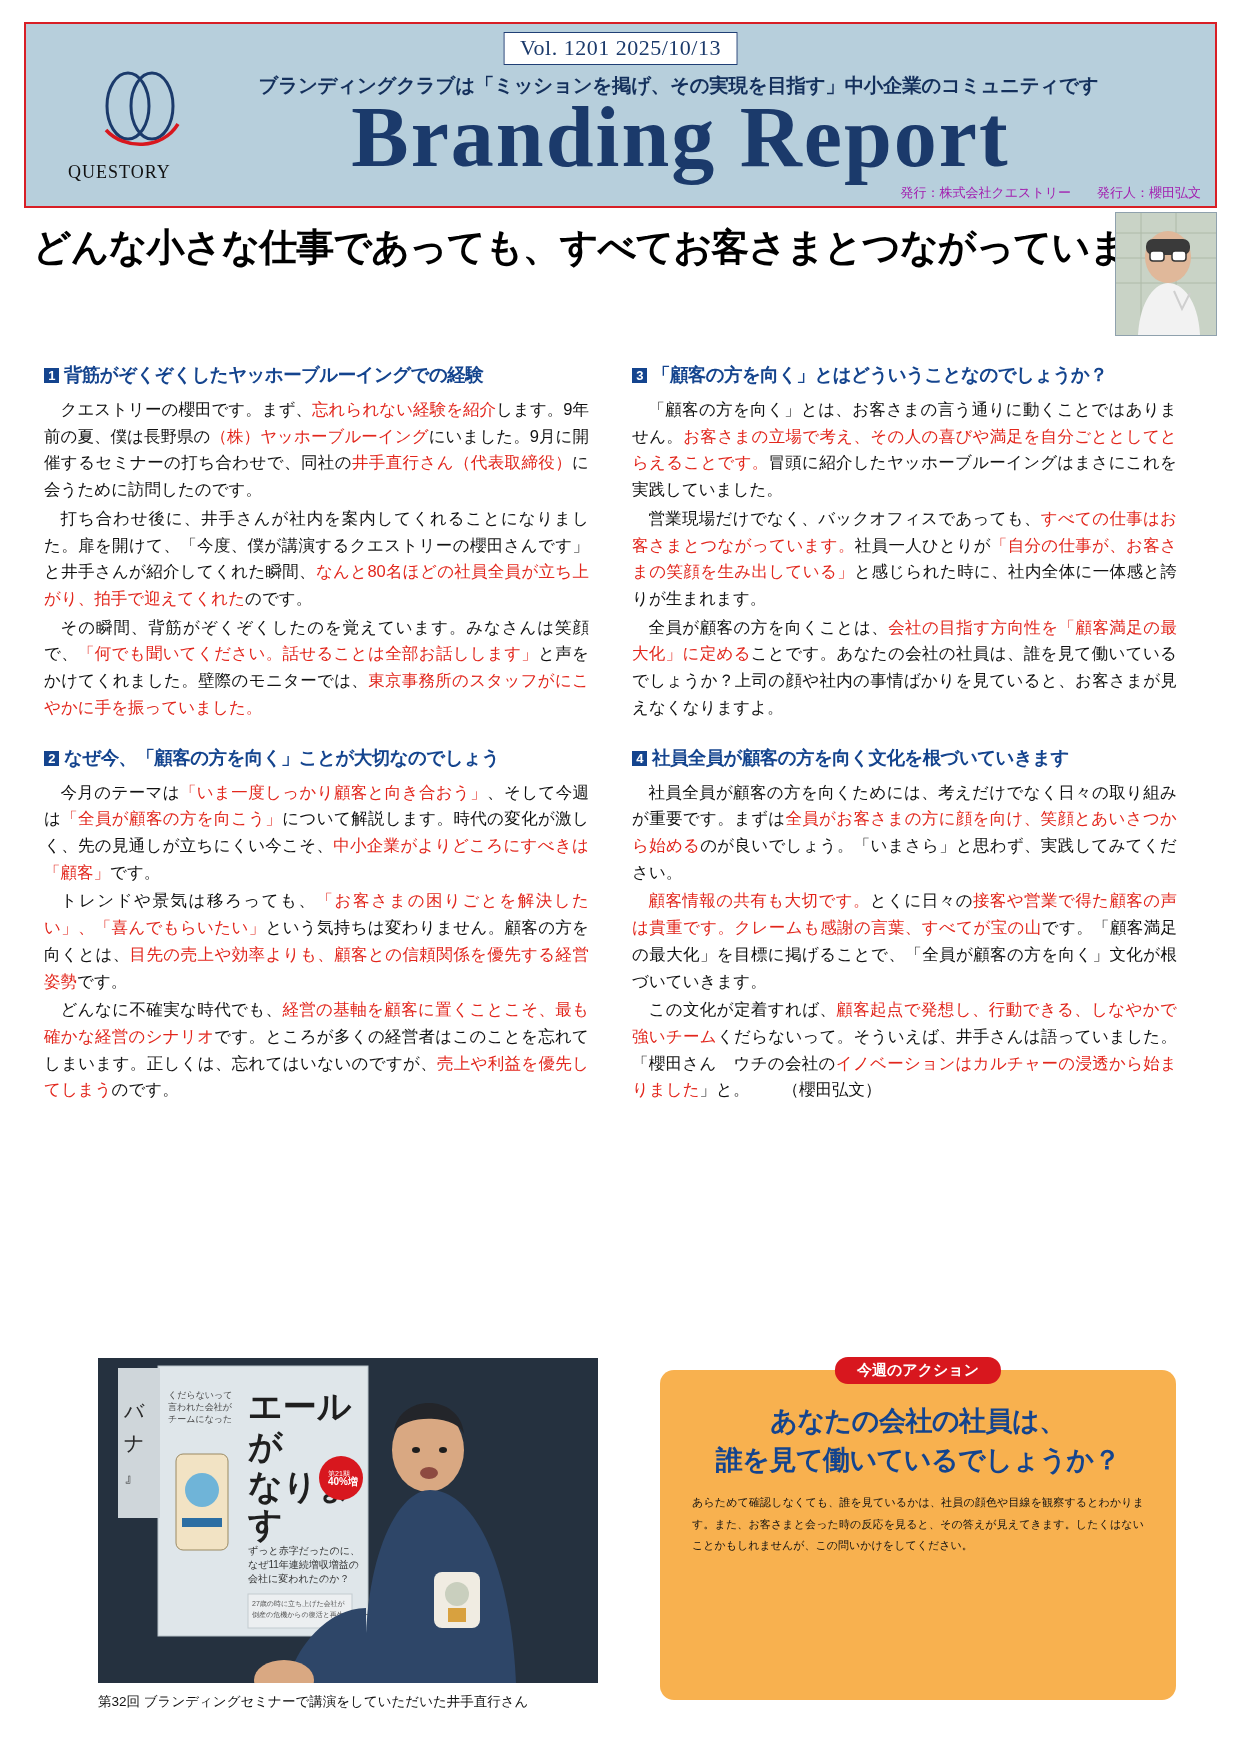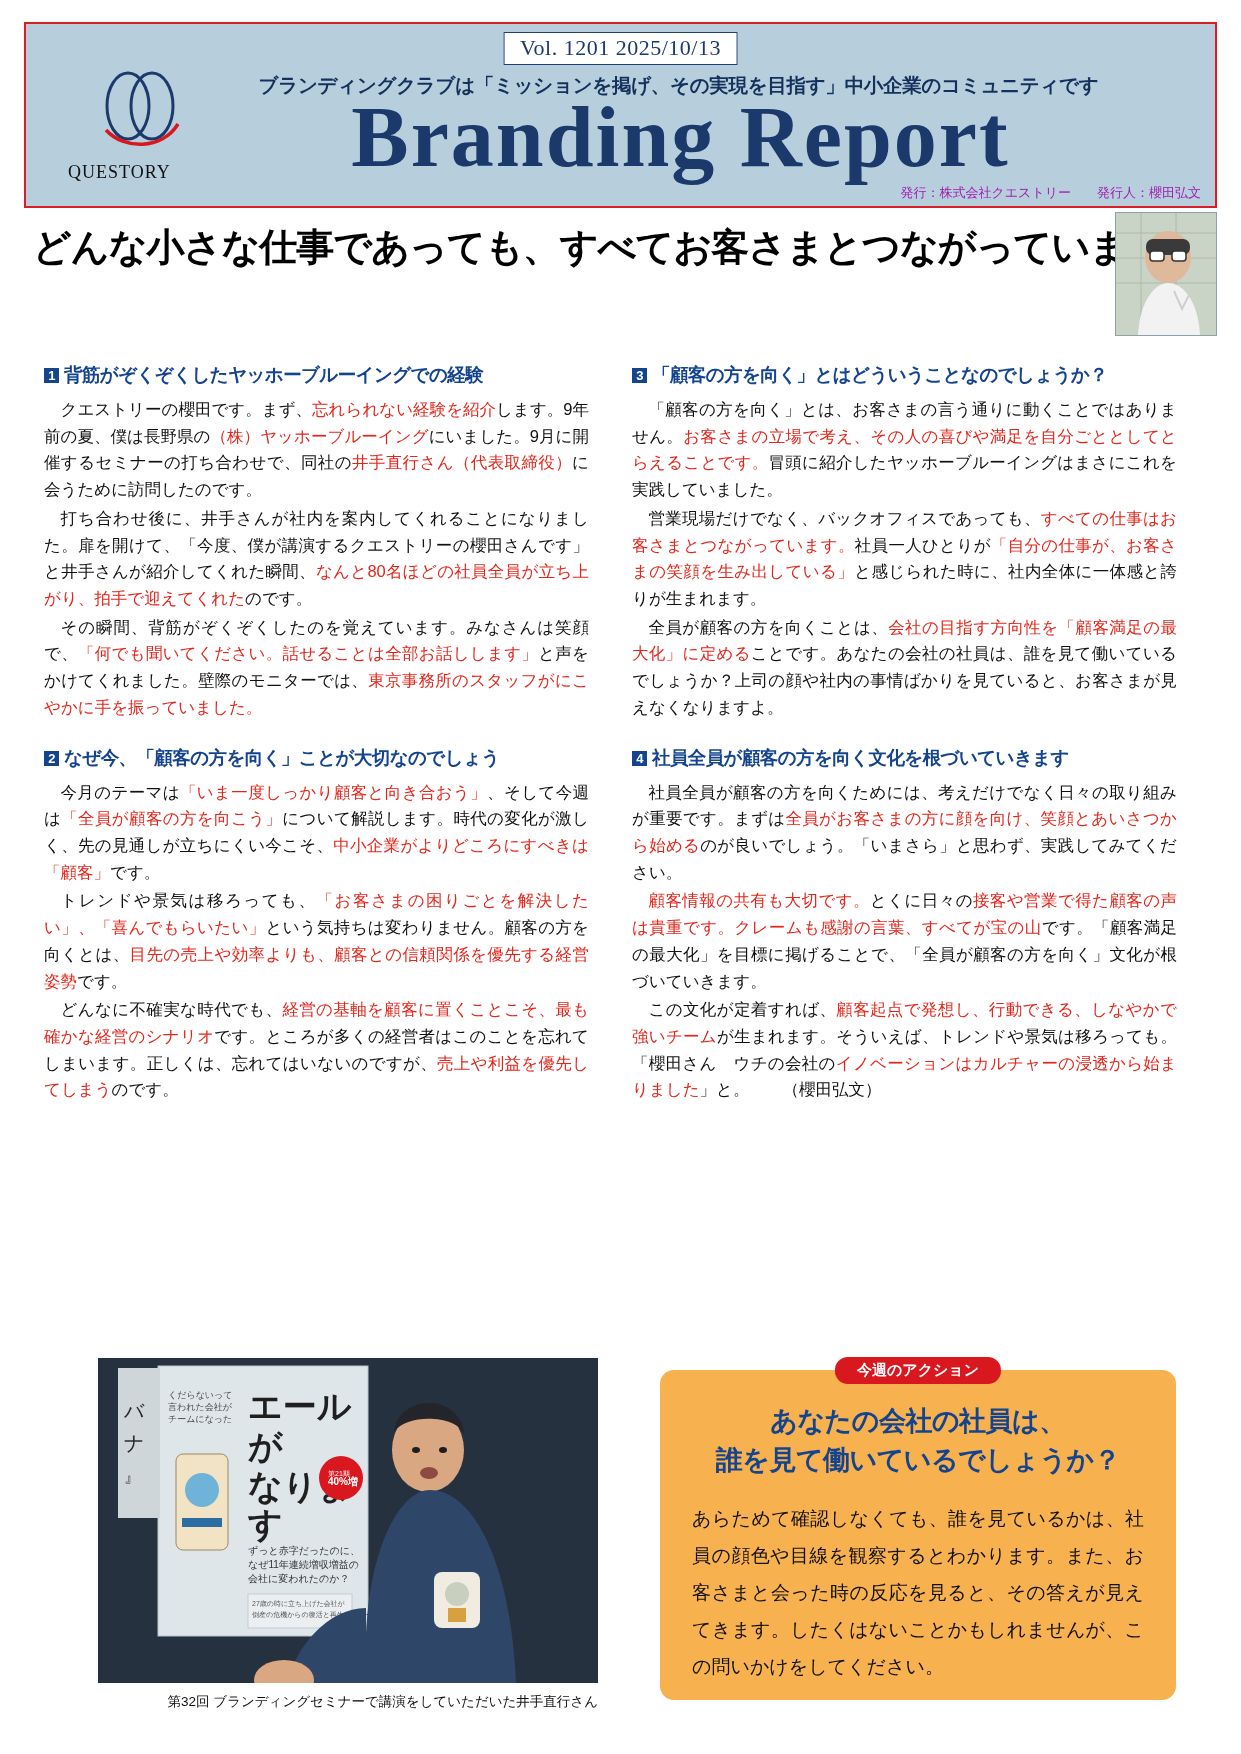--- a/index.html
+++ b/index.html
@@ -186,21 +186,21 @@
   }
   .photo {
     width: 500px;
     height: 325px;
     position: relative;
     overflow: hidden;
     background: #243041;
   }
   .photo-caption {
     margin-top: 10px;
-    text-align: right;
+    text-align: left;
     font-size: 13.5px;
     color: #111;
   }
 
   
   .action-box {
     position: absolute;
     left: 660px;
     top: 1370px;
     width: 516px;
@@ -226,22 +226,22 @@
   .action-title {
     text-align: center;
     color: #14448e;
     font-weight: bold;
     font-size: 27px;
     line-height: 1.45;
     letter-spacing: -0.5px;
     margin-top: 6px;
   }
   .action-body {
-    margin-top: 20px;
-    font-size: 19px;
+    margin-top: 12px;
+    font-size: 11px;
     line-height: 1.95;
     color: #111;
     padding: 0 10px;
     text-align: justify;
     text-justify: inter-ideograph;
   }
 </style>
 </head>
 <body>
 
@@ -350,21 +350,21 @@
 
     <p class="para">
       <span>社員全員が顧客の方を向くためには、考えだけでなく日々の取り組みが重要です。まずは</span><span class="r">全員がお客さまの方に顔を向け、笑顔とあいさつから始める</span><span>のが良いでしょう。「いまさら」と思わず、実践してみてください。</span>
     </p>
 
     <p class="para">
       <span class="r">顧客情報の共有も大切です。</span><span>とくに日々の</span><span class="r">接客や営業で得た顧客の声は貴重です。クレームも感謝の言葉、すべてが宝の山</span><span>です。「顧客満足の最大化」を目標に掲げることで、「全員が顧客の方を向く」文化が根づいていきます。</span>
     </p>
 
     <p class="para">
-      <span>この文化が定着すれば、</span><span class="r">顧客起点で発想し、行動できる、しなやかで強いチーム</span><span>が生まれます。そういえば、トレンドや景気は移ろっても。「櫻田さん　ウチの会社の</span><span class="r">イノベーションはカルチャーの浸透から始まりました</span><span>」と。　　（櫻田弘文）</span>
+      <span>この文化が定着すれば、</span><span class="r">顧客起点で発想し、行動できる、しなやかで強いチーム</span><span>くだらないって。そういえば、井手さんは語っていました。「櫻田さん　ウチの会社の</span><span class="r">イノベーションはカルチャーの浸透から始まりました</span><span>」と。　　（櫻田弘文）</span>
     </p>
   </div>
 
   <div class="photo-block">
     <div class="photo">
       <svg width="500" height="325" viewBox="0 0 500 325" aria-hidden="true">
         <rect width="500" height="325" fill="#25313f"></rect>
 
         <rect x="60" y="8" width="210" height="270" fill="#dfe6ea"></rect>
         <rect x="60" y="8" width="210" height="270" fill="none" stroke="#b9c4ca"></rect>

